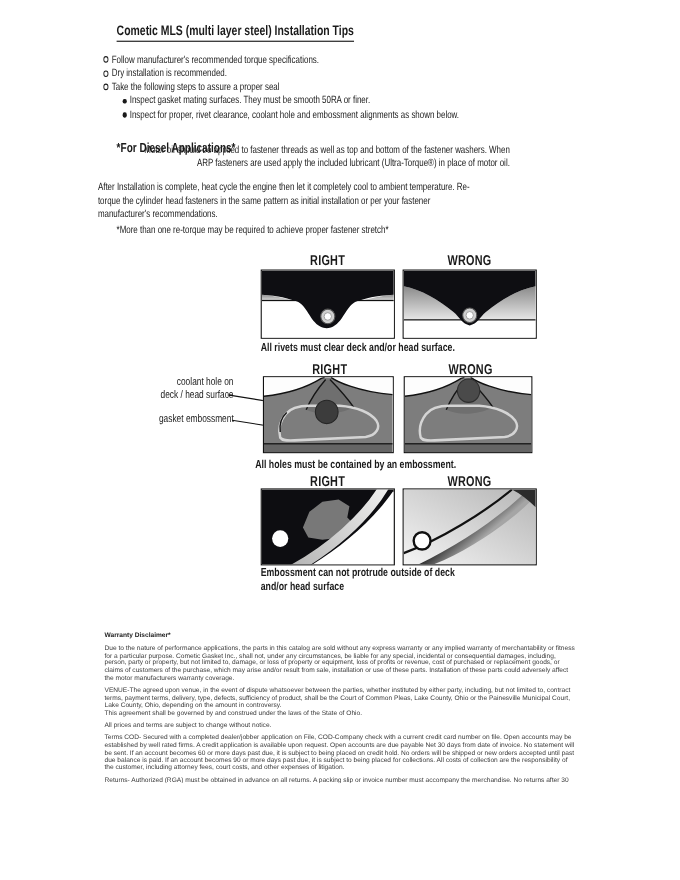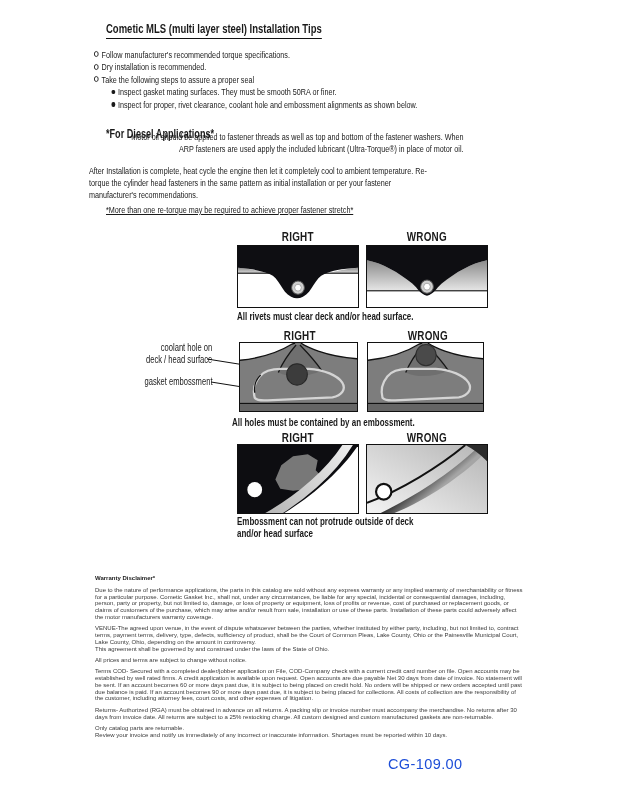--- a/index.html
+++ b/index.html
@@ -1,16 +1,16 @@
 <!DOCTYPE html>
 <html><head>
 <meta charset="utf-8">
 <style>
   html,body{margin:0;padding:0;background:#fff;}
-  .page{position:relative;width:618px;height:800px;background:#ffffff;overflow:hidden;
+  .page{position:relative;width:618px;height:712px;background:#ffffff;overflow:hidden;
         font-family:"Liberation Sans","DejaVu Sans",sans-serif;color:#1a1a1a;}
   .abs{position:absolute;}
   
   .cx{transform:scaleX(0.76);transform-origin:0 0;}
   .cx-r{transform:scaleX(0.76);transform-origin:100% 0;text-align:right;}
   .title{font-size:12.5px;font-weight:700;white-space:nowrap;
          border-bottom:1.4px solid #111;padding-bottom:1.5px;display:inline-block;}
   .bullets{left:94px;top:48px;}
   .bline{height:12.5px;white-space:nowrap;font-size:9.5px;display:flex;align-items:center;}
   .b-ind{margin-left:23px;}
@@ -66,21 +66,21 @@
 
   <div class="abs" style="left:106px;top:127px;">
     <div class="cx h2">*For Diesel Applications*</div>
   </div>
   <div class="abs" style="left:120px;top:131px;text-align:right;">
     <div class="cx para">Motor oil should be applied to fastener threads as well as top and bottom of the fastener washers. When ARP fasteners are used apply the included lubricant (Ultra-Torque®) in place of motor oil.</div>
   </div>
   <div class="abs" style="left:89px;top:165px;">
     <div class="cx para">After Installation is complete, heat cycle the engine then let it completely cool to ambient temperature. Re-torque the cylinder head fasteners in the same pattern as initial installation or per your fastener manufacturer's recommendations.</div>
   </div>
-  <div class="abs" style="left:106px;top:204px;text-decoration:underline;">
+  <div class="abs" style="left:106px;top:204px;">
     <div class="cx para">*More than one re-torque may be required to achieve proper fastener stretch*</div>
   </div>
 
   <div class="abs cx dlabel" style="left:237px;top:229px;">RIGHT</div>
   <div class="abs cx dlabel" style="left:366px;top:229px;">WRONG</div>
 
   <div class="panel" style="left:237px;top:245px;width:122px;height:63px;">
     <svg viewBox="0 0 122 60" preserveAspectRatio="none">
       <defs>
         <linearGradient id="wg1" x1="0" y1="0" x2="0" y2="1">

